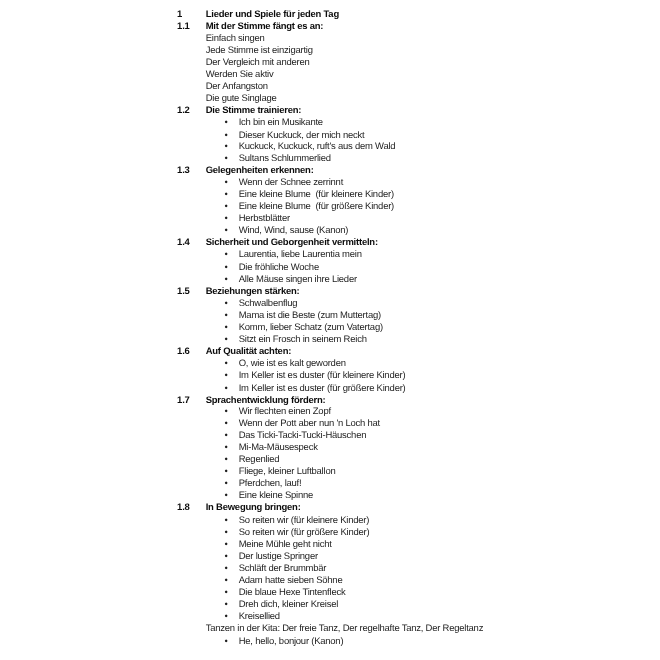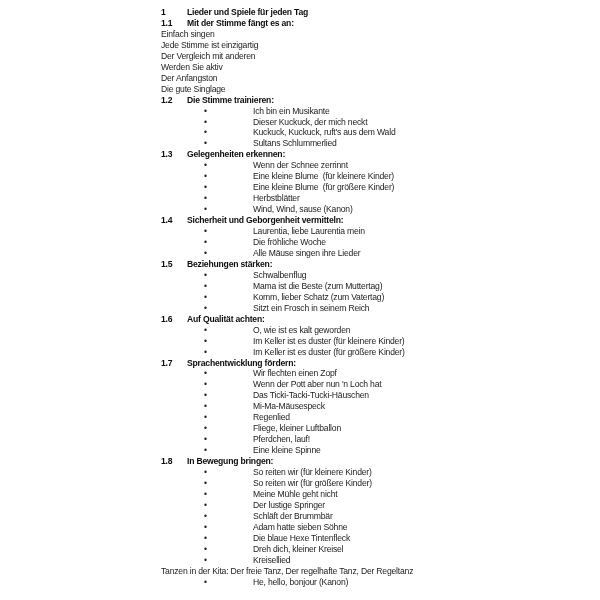--- a/index.html
+++ b/index.html
@@ -34,30 +34,30 @@
     min-height: 10.95px;
   }
   .row.section {
     font-weight: 700;
     color: #0d0d0d;
   }
   .num {
     flex: 0 0 26px;
   }
   .row.plain .label {
+    margin-left: 26px;
   }
   .bullet-glyph {
     flex: 0 0 13px;
     margin-left: 43px;
     text-align: left;
     font-size: 8.6px;
   }
   .row.bullet .label {
     flex: 1;
-    margin-left: 36px;
   }
 </style>
 </head>
 <body>
 
 <div class="page">
   <div class="outline" id="outline"><div class="row section"><span class="num">1</span><span class="label">Lieder und Spiele für jeden Tag</span></div><div class="row section"><span class="num">1.1</span><span class="label">Mit der Stimme fängt es an:</span></div><div class="row plain"><span class="label">Einfach singen</span></div><div class="row plain"><span class="label">Jede Stimme ist einzigartig</span></div><div class="row plain"><span class="label">Der Vergleich mit anderen</span></div><div class="row plain"><span class="label">Werden Sie aktiv</span></div><div class="row plain"><span class="label">Der Anfangston</span></div><div class="row plain"><span class="label">Die gute Singlage</span></div><div class="row section"><span class="num">1.2</span><span class="label">Die Stimme trainieren:</span></div><div class="row bullet"><span class="bullet-glyph">•</span><span class="label">Ich bin ein Musikante</span></div><div class="row bullet"><span class="bullet-glyph">•</span><span class="label">Dieser Kuckuck, der mich neckt</span></div><div class="row bullet"><span class="bullet-glyph">•</span><span class="label">Kuckuck, Kuckuck, ruft's aus dem Wald</span></div><div class="row bullet"><span class="bullet-glyph">•</span><span class="label">Sultans Schlummerlied</span></div><div class="row section"><span class="num">1.3</span><span class="label">Gelegenheiten erkennen:</span></div><div class="row bullet"><span class="bullet-glyph">•</span><span class="label">Wenn der Schnee zerrinnt</span></div><div class="row bullet"><span class="bullet-glyph">•</span><span class="label">Eine kleine Blume  (für kleinere Kinder)</span></div><div class="row bullet"><span class="bullet-glyph">•</span><span class="label">Eine kleine Blume  (für größere Kinder)</span></div><div class="row bullet"><span class="bullet-glyph">•</span><span class="label">Herbstblätter</span></div><div class="row bullet"><span class="bullet-glyph">•</span><span class="label">Wind, Wind, sause (Kanon)</span></div><div class="row section"><span class="num">1.4</span><span class="label">Sicherheit und Geborgenheit vermitteln:</span></div><div class="row bullet"><span class="bullet-glyph">•</span><span class="label">Laurentia, liebe Laurentia mein</span></div><div class="row bullet"><span class="bullet-glyph">•</span><span class="label">Die fröhliche Woche</span></div><div class="row bullet"><span class="bullet-glyph">•</span><span class="label">Alle Mäuse singen ihre Lieder</span></div><div class="row section"><span class="num">1.5</span><span class="label">Beziehungen stärken:</span></div><div class="row bullet"><span class="bullet-glyph">•</span><span class="label">Schwalbenflug</span></div><div class="row bullet"><span class="bullet-glyph">•</span><span class="label">Mama ist die Beste (zum Muttertag)</span></div><div class="row bullet"><span class="bullet-glyph">•</span><span class="label">Komm, lieber Schatz (zum Vatertag)</span></div><div class="row bullet"><span class="bullet-glyph">•</span><span class="label">Sitzt ein Frosch in seinem Reich</span></div><div class="row section"><span class="num">1.6</span><span class="label">Auf Qualität achten:</span></div><div class="row bullet"><span class="bullet-glyph">•</span><span class="label">O, wie ist es kalt geworden</span></div><div class="row bullet"><span class="bullet-glyph">•</span><span class="label">Im Keller ist es duster (für kleinere Kinder)</span></div><div class="row bullet"><span class="bullet-glyph">•</span><span class="label">Im Keller ist es duster (für größere Kinder)</span></div><div class="row section"><span class="num">1.7</span><span class="label">Sprachentwicklung fördern:</span></div><div class="row bullet"><span class="bullet-glyph">•</span><span class="label">Wir flechten einen Zopf</span></div><div class="row bullet"><span class="bullet-glyph">•</span><span class="label">Wenn der Pott aber nun 'n Loch hat</span></div><div class="row bullet"><span class="bullet-glyph">•</span><span class="label">Das Ticki-Tacki-Tucki-Häuschen</span></div><div class="row bullet"><span class="bullet-glyph">•</span><span class="label">Mi-Ma-Mäusespeck</span></div><div class="row bullet"><span class="bullet-glyph">•</span><span class="label">Regenlied</span></div><div class="row bullet"><span class="bullet-glyph">•</span><span class="label">Fliege, kleiner Luftballon</span></div><div class="row bullet"><span class="bullet-glyph">•</span><span class="label">Pferdchen, lauf!</span></div><div class="row bullet"><span class="bullet-glyph">•</span><span class="label">Eine kleine Spinne</span></div><div class="row section"><span class="num">1.8</span><span class="label">In Bewegung bringen:</span></div><div class="row bullet"><span class="bullet-glyph">•</span><span class="label">So reiten wir (für kleinere Kinder)</span></div><div class="row bullet"><span class="bullet-glyph">•</span><span class="label">So reiten wir (für größere Kinder)</span></div><div class="row bullet"><span class="bullet-glyph">•</span><span class="label">Meine Mühle geht nicht</span></div><div class="row bullet"><span class="bullet-glyph">•</span><span class="label">Der lustige Springer</span></div><div class="row bullet"><span class="bullet-glyph">•</span><span class="label">Schläft der Brummbär</span></div><div class="row bullet"><span class="bullet-glyph">•</span><span class="label">Adam hatte sieben Söhne</span></div><div class="row bullet"><span class="bullet-glyph">•</span><span class="label">Die blaue Hexe Tintenfleck</span></div><div class="row bullet"><span class="bullet-glyph">•</span><span class="label">Dreh dich, kleiner Kreisel</span></div><div class="row bullet"><span class="bullet-glyph">•</span><span class="label">Kreisellied</span></div><div class="row plain"><span class="label">Tanzen in der Kita: Der freie Tanz, Der regelhafte Tanz, Der Regeltanz</span></div><div class="row bullet"><span class="bullet-glyph">•</span><span class="label">He, hello, bonjour (Kanon)</span></div></div>
 </div>
 
 </body></html>

